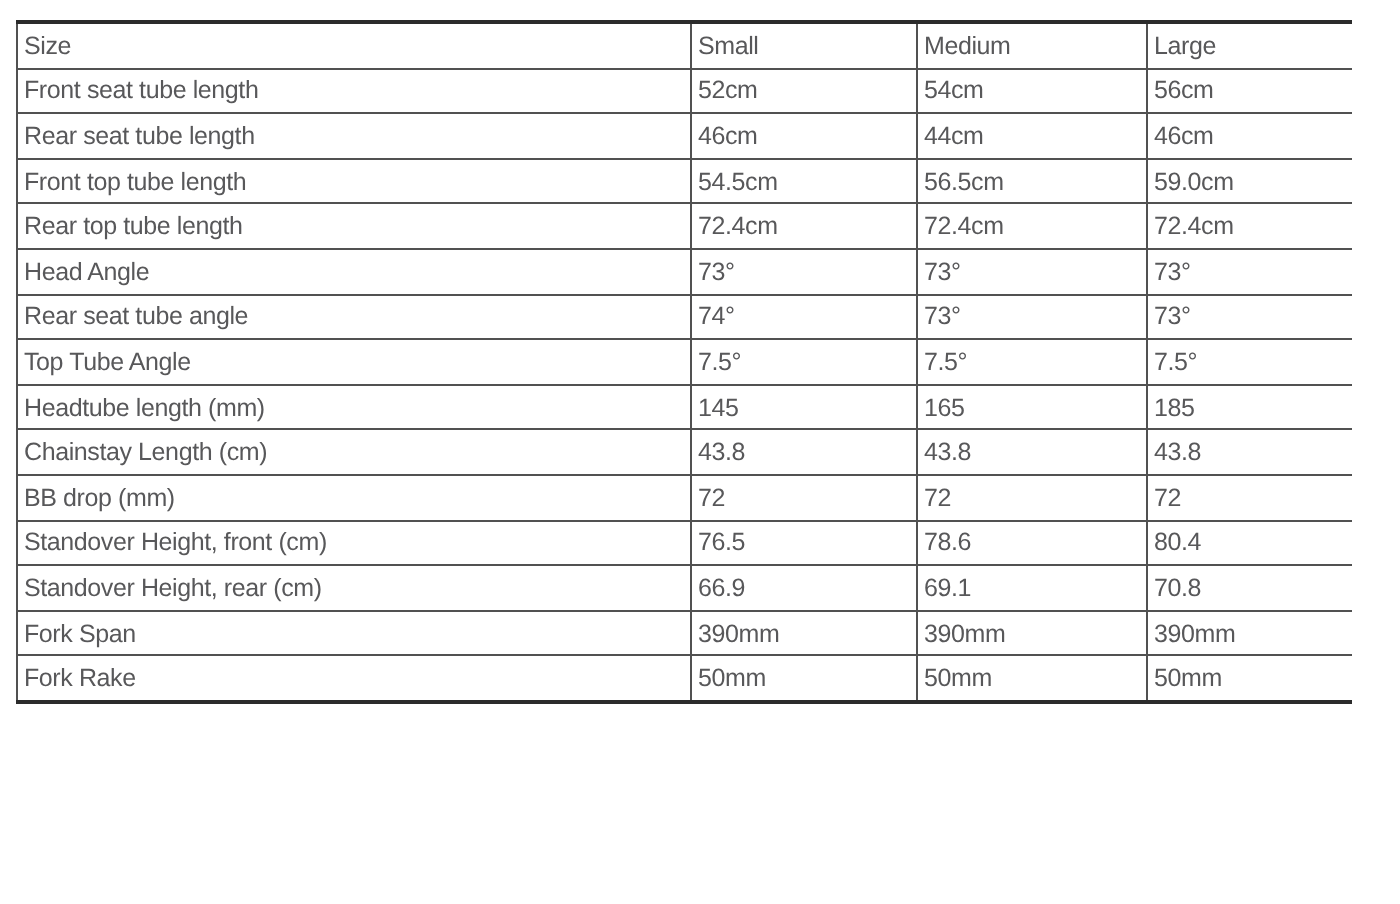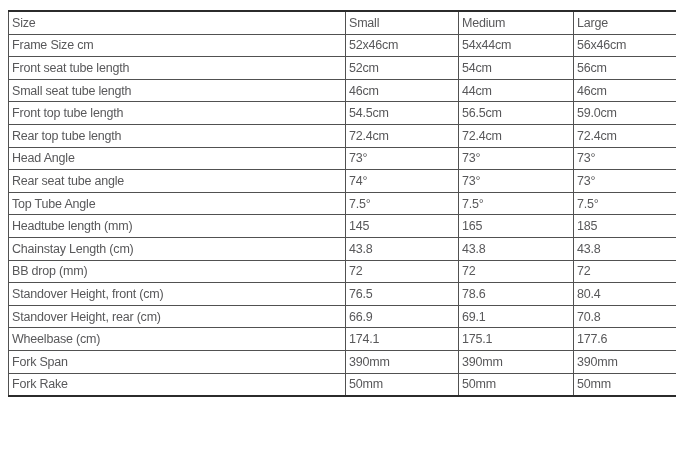--- a/index.html
+++ b/index.html
@@ -58,33 +58,27 @@
         <col class="c-large">
     </colgroup>
     <tbody>
       <tr>
         <td>Size</td>
         <td>Small</td>
         <td>Medium</td>
         <td>Large</td>
       </tr>
       <tr>
-        <td>Frame Size cm</td>
-        <td>52x46cm</td>
-        <td>54x44cm</td>
-        <td>56x46cm</td>
-      </tr>
-      <tr>
         <td>Front seat tube length</td>
         <td>52cm</td>
         <td>54cm</td>
         <td>56cm</td>
       </tr>
       <tr>
-        <td>Small seat tube length</td>
+        <td>Rear seat tube length</td>
         <td>46cm</td>
         <td>44cm</td>
         <td>46cm</td>
       </tr>
       <tr>
         <td>Front top tube length</td>
         <td>54.5cm</td>
         <td>56.5cm</td>
         <td>59.0cm</td>
       </tr>
@@ -136,26 +130,20 @@
         <td>78.6</td>
         <td>80.4</td>
       </tr>
       <tr>
         <td>Standover Height, rear (cm)</td>
         <td>66.9</td>
         <td>69.1</td>
         <td>70.8</td>
       </tr>
       <tr>
-        <td>Wheelbase (cm)</td>
-        <td>174.1</td>
-        <td>175.1</td>
-        <td>177.6</td>
-      </tr>
-      <tr>
         <td>Fork Span</td>
         <td>390mm</td>
         <td>390mm</td>
         <td>390mm</td>
       </tr>
       <tr>
         <td>Fork Rake</td>
         <td>50mm</td>
         <td>50mm</td>
         <td>50mm</td>

